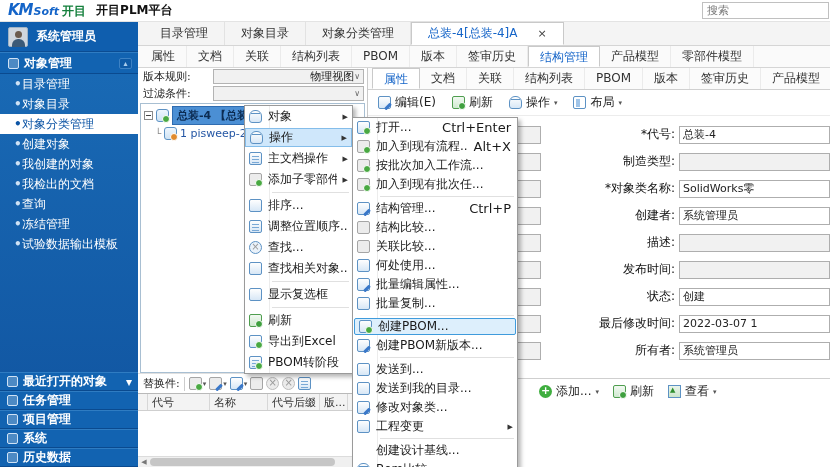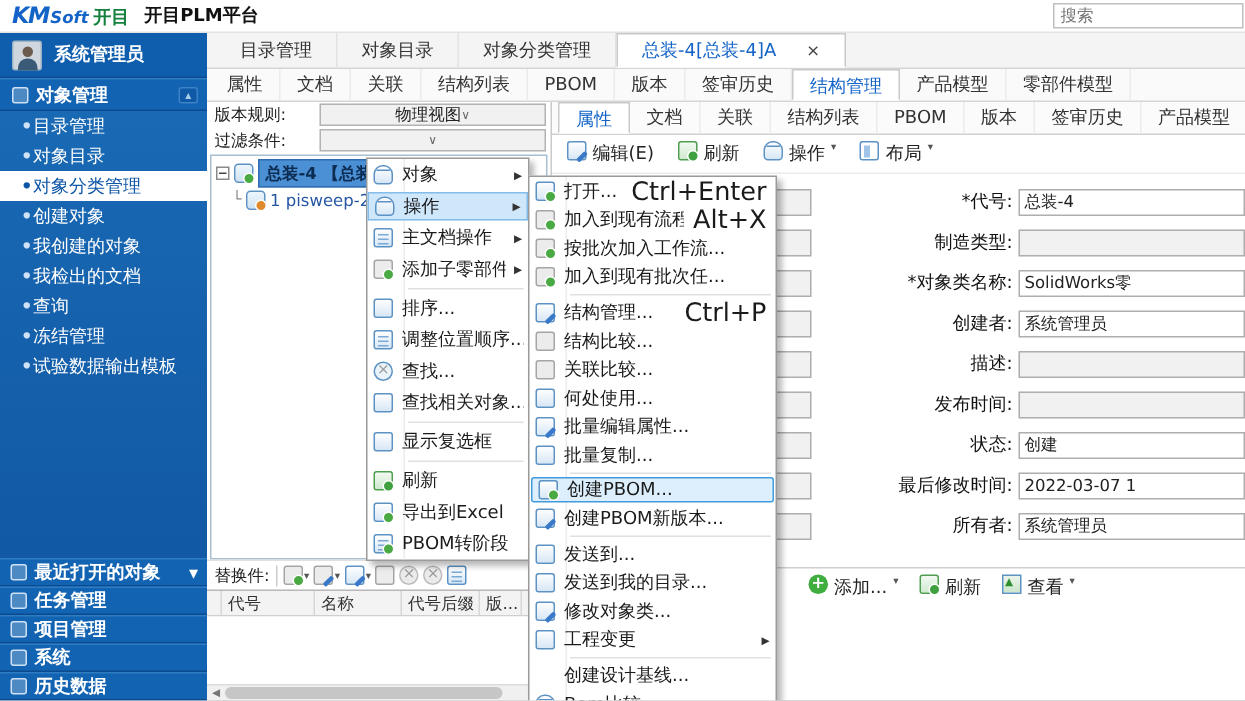--- a/index.html
+++ b/index.html
@@ -40,21 +40,21 @@
 .t1 .x{color:#444;font-size:11px}
 .trow2{height:22px;flex:none;background:#fafafa;border-bottom:1px solid #d5d5d5;display:flex;padding-left:2px}
 .t2{padding:0 11px;line-height:21px;color:#333;white-space:nowrap;border-right:1px solid #ebebeb}
 .t2.act{background:#fff;color:#1464c8;border:1px solid #c9c9c9;border-bottom:1px solid #fff}
 .content{flex:1;display:flex;min-height:0}
 
 
 .lp{width:230px;flex:none;border-right:1px solid #c9c9c9;display:flex;flex-direction:column}
 .frow{height:17px;flex:none;display:flex;align-items:center;padding:0 3px 0 5px;gap:22px}
 .frow .lb{font-size:11px;white-space:nowrap}
-.dsel{flex:1;height:15px;background:#f1f1f1;border:1px solid #b3b3b3;font-size:11px;display:flex;align-items:center;justify-content:center;padding:0 3px;color:#222}
+.dsel{flex:1;height:15px;background:#f1f1f1;border:1px solid #b3b3b3;font-size:11px;display:flex;align-items:center;justify-content:flex-end;padding:0 3px;color:#222}
 .dsel .ch{font-size:8px;color:#666}
 .treebox{flex:none;height:270px;margin:1px 2px 0 2px;border:1px solid #a8bfd2;background:#fff;font-size:11px;padding-top:2px;overflow:hidden}
 .trow{display:flex;align-items:center;gap:3px;height:18px;padding-left:3px;white-space:nowrap}
 .exp{width:9px;height:9px;flex:none;border:1px solid #8a8a8a;background:#fff;position:relative}
 .exp::after{content:"";position:absolute;left:1px;top:3px;width:5px;height:1px;background:#444}
 .gico{width:13px;height:13px;flex:none;border:1px solid #5d92c4;border-radius:3px;background:linear-gradient(#eef6fd,#cfe3f4);position:relative}
 .gico::after{content:"";position:absolute;right:-2px;bottom:-2px;width:6px;height:6px;border-radius:50%;background:#49a942;border:1px solid #fff}
 .gico.org::after{background:#e08a2d}
 .tsel{background:#4b8fd4;color:#0c2c52;font-weight:bold;padding:1px 4px;border:1px solid #2f6cb0}
 .tchild{color:#2456a4}
@@ -67,21 +67,21 @@
 .th{border-right:1px solid #d7d7d7;padding:0 4px;line-height:17px;white-space:nowrap;overflow:hidden}
 .tbody{flex:1;background:#fff}
 .hscroll{height:11px;flex:none;background:#f0f0f0;border-top:1px solid #dcdcdc;position:relative}
 .harr{position:absolute;left:1px;top:0;width:10px;height:10px;color:#777;font-size:7px;line-height:10px;text-align:center}
 .thumb{position:absolute;left:12px;top:1px;width:185px;height:8px;background:#c6c6c6;border-radius:4px}
 
 
 .rp{flex:1;display:flex;flex-direction:column;min-width:0}
 .rtabs{height:22px;flex:none;display:flex;background:#fbfbfb;border-bottom:1px solid #d0d0d0;padding-left:4px}
 .rtoolbar{height:26px;flex:none;display:flex;align-items:center;gap:16px;padding-left:10px;border-bottom:1px solid #ececec}
-.tbtn{display:flex;align-items:flex-start;gap:4px;color:#222;white-space:nowrap}
+.tbtn{display:flex;align-items:center;gap:4px;color:#222;white-space:nowrap}
 .tbtn .ch{font-size:7px;color:#555}
 .ic{display:inline-block;width:13px;height:13px;flex:none;border:1px solid #5d92c4;border-radius:2px;background:linear-gradient(#fefefe,#d7e7f6);position:relative}
 .ic.pen::after{content:"";position:absolute;right:-2px;bottom:0;width:8px;height:3px;background:#3a78c9;border-radius:1px;transform:rotate(-45deg)}
 .ic.gn::after{content:"";position:absolute;right:-2px;bottom:-2px;width:6px;height:6px;border-radius:50%;background:#49a942;border:1px solid #fff}
 .ic.ref{background:linear-gradient(#f2f9f2,#cfe9cf);border-color:#4f9e4f}
 .ic.ref::after{content:"";position:absolute;right:-2px;bottom:-2px;width:6px;height:6px;border-radius:50%;background:#3fa03f;border:1px solid #fff}
 .ic.db{border-radius:6px 6px 3px 3px}
 .ic.db::before{content:"";position:absolute;left:1px;top:2px;right:1px;height:1px;background:#5d92c4}
 .ic.lay{background:#fff}
 .ic.lay::before{content:"";position:absolute;left:2px;top:2px;width:4px;height:8px;background:#9fc4e8}
@@ -104,21 +104,21 @@
 
 
 .menu{position:absolute;background:#fff;border:1px solid #9a9a9a;box-shadow:3px 3px 4px rgba(0,0,0,.28);z-index:20;font-size:12px}
 .menu::before{content:"";position:absolute;left:24px;top:0;bottom:0;width:1px;background:#ececec}
 .menu1{left:244px;top:105px;width:109px}
 .menu2{left:352px;top:117px;width:166px}
 .mi{display:flex;align-items:center;gap:6px;padding:0 3px 0 4px;position:relative;white-space:nowrap}
 .menu1 .mi{height:21px}
 .menu2 .mi{height:19px}
 .mi .ml{flex:1;overflow:hidden;color:#1a1a1a}
-.mi .ms{font-size:17px;color:#1a1a1a;padding-right:3px}
+.mi .ms{font-size:13px;color:#1a1a1a;padding-right:3px}
 .mi .arr{font-size:7px;color:#333;padding-right:1px}
 .mi.hl{background:#cfe7fb;border:1px solid #84bdea;height:19px;margin:1px 0}
 .mi.hl2{border:1px solid #3f9bdc;background:#ddeffc;border-radius:2px;height:17px;margin:1px 1px}
 .msep{height:1px;background:#e0e0e0;margin:2px 3px 2px 27px}
 </style>
 </head>
 <body>
 
 <div id="app">
 

